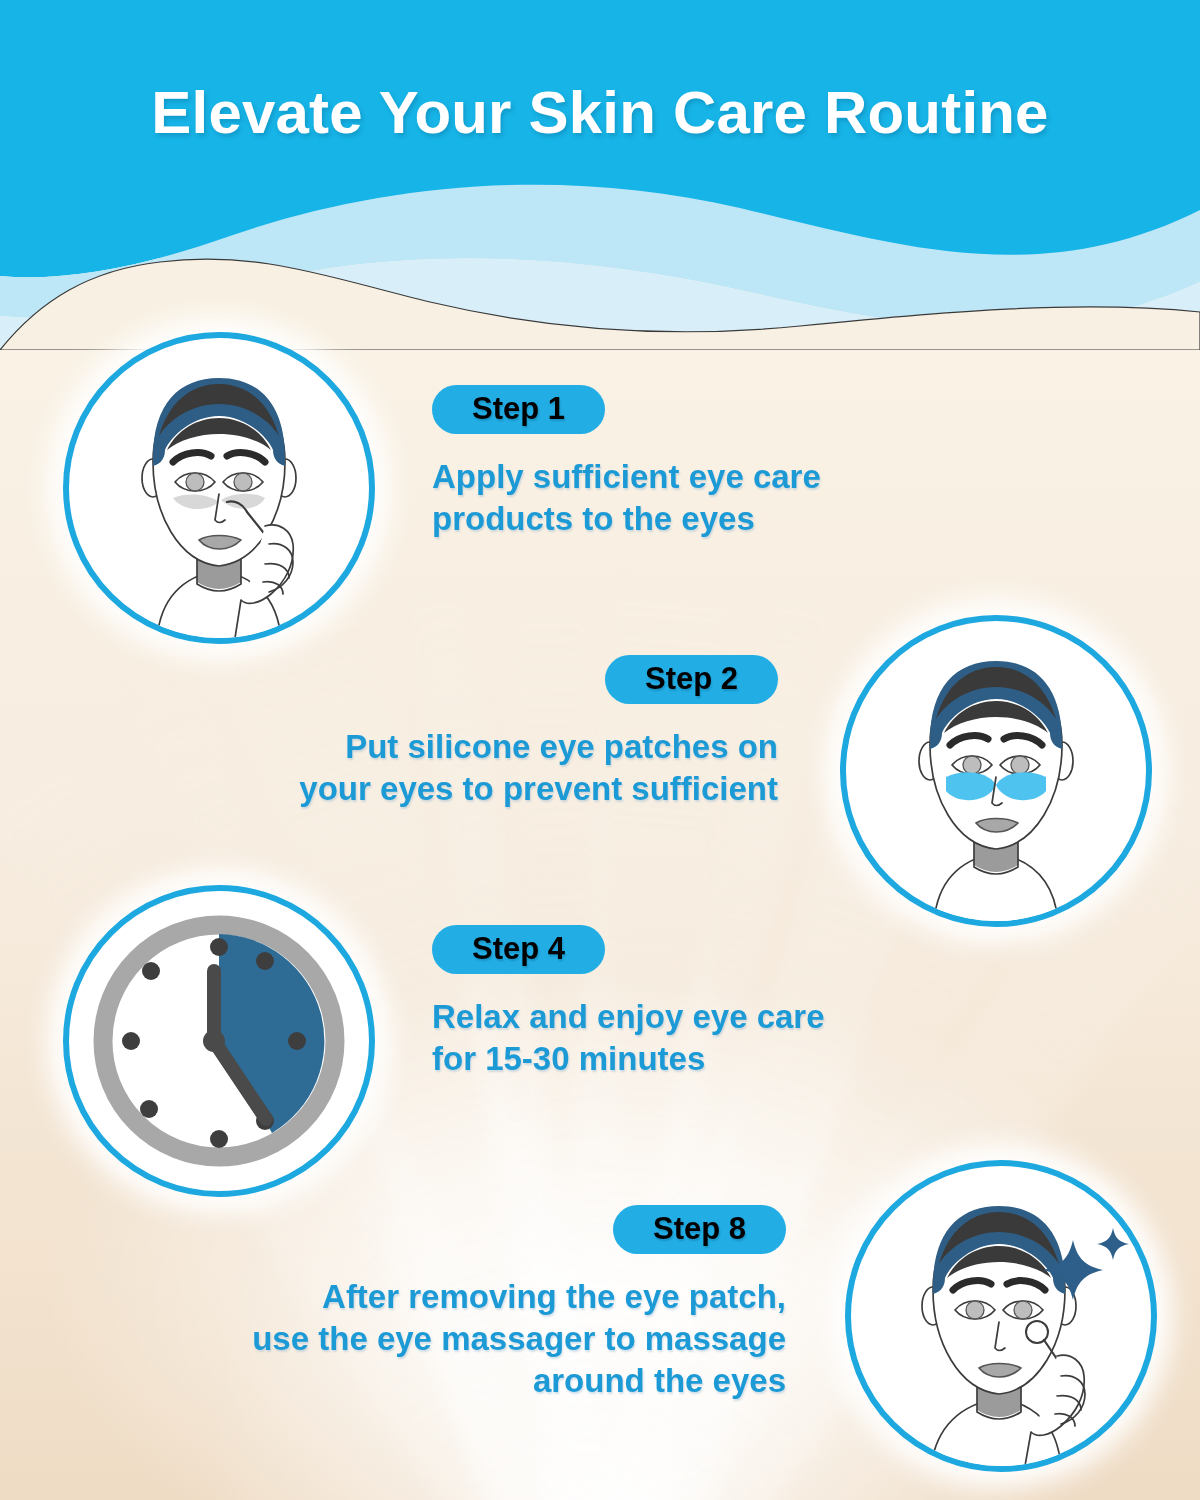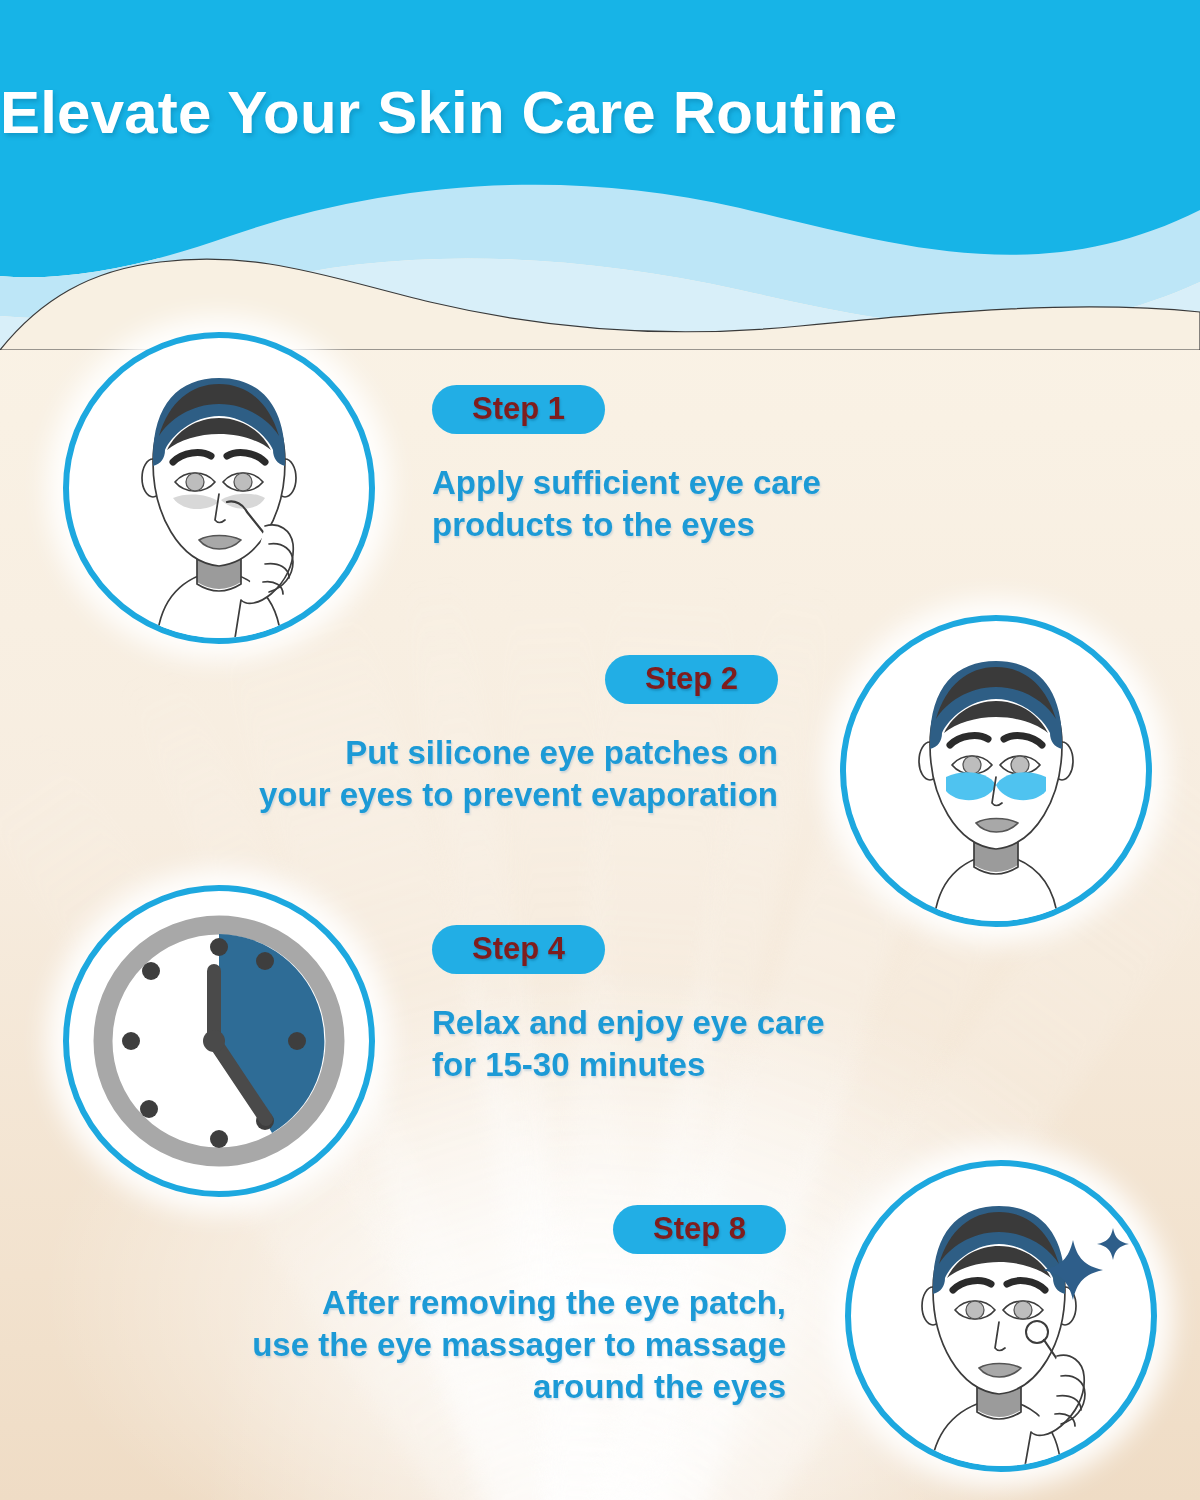--- a/index.html
+++ b/index.html
@@ -22,43 +22,43 @@
   
   .rays{position:absolute;left:0;top:250px;width:1200px;height:1250px;overflow:hidden;pointer-events:none;}
   .ray{position:absolute;bottom:-140px;left:50%;width:150px;height:1500px;
        background:linear-gradient(to top, rgba(255,255,255,.85), rgba(255,255,255,0) 72%);
        transform-origin:50% 100%;filter:blur(9px);}
 
   
   .header{position:absolute;left:0;top:0;width:1200px;height:258px;background:#17B4E7;}
   .title{
     position:absolute;left:0;top:78px;width:1200px;
-    color:#FFFFFF;
+    text-align:center;color:#FFFFFF;
     font-size:60px;font-weight:bold;letter-spacing:.2px;
     font-family:"Liberation Sans Narrow","Liberation Sans",sans-serif;
     text-shadow:2px 3px 4px rgba(0,90,130,.28);
     white-space:nowrap;
   }
   .waves{position:absolute;left:0;top:150px;width:1200px;height:200px;}
 
   
   .step{position:absolute;}
   .badge{
-    display:inline-block;background:#22AEE5;color:#7f1d1d;
+    display:inline-block;background:#22AEE5;color:#000000;
     font-size:31px;font-weight:bold;
     padding:8px 40px 10px 40px;border-radius:26px;
     font-family:"Liberation Sans Narrow","Liberation Sans",sans-serif;
     text-shadow:1px 2px 2px rgba(0,85,125,.30);
     line-height:1.0;
   }
   .caption{
     color:#1C9AD6;font-size:33px;font-weight:bold;line-height:1.28;
     font-family:"Liberation Sans Narrow","Liberation Sans",sans-serif;
     text-shadow:1px 2px 2px rgba(130,170,200,.35);
-    margin-top:28px;white-space:pre-line;
+    margin-top:22px;white-space:pre-line;
   }
   .left-txt{text-align:left;}
   .right-txt{text-align:right;}
 
   
   .circle{
     position:absolute;border-radius:50%;
     background:#FFFFFF;
     border:6px solid #1DA8DF;
     box-shadow:0 0 26px 16px rgba(255,255,255,.95);
@@ -169,21 +169,21 @@
         <path d="M200,156 C184,148 158,150 150,164 C158,182 188,184 200,170 Z" fill="#4FC3F0" stroke="none"></path>
         <path d="M150,156 L146,182 Q150,187 156,182"></path>
         <path d="M130,202 C140,196 160,196 172,202 C160,214 140,214 130,202 Z" fill="#A8A8A8" stroke="#555"></path>
       </g>
     </svg>
   </div>
 
   <div class="step right-txt" style="left:128px;top:655px;width:650px;">
     <span class="badge">Step 2</span>
     <div class="caption">Put silicone eye patches on
-your eyes to prevent evaporation</div>
+your eyes to prevent sufficient</div>
   </div>
 
   <div class="circle" style="left:63px;top:885px;width:300px;height:300px;">
     <svg viewBox="0 0 300 300">
       <circle cx="150" cy="150" r="125" fill="#FFFFFF"></circle>
       <circle cx="150" cy="150" r="116" fill="none" stroke="#A8A8A8" stroke-width="19"></circle>
 
       <path d="M150,150 L150,43 A107,107 0 0,1 203,242 Z" fill="#2E6C96"></path>
 
       <circle cx="150" cy="56" r="9" fill="#3E3E3E"></circle>

